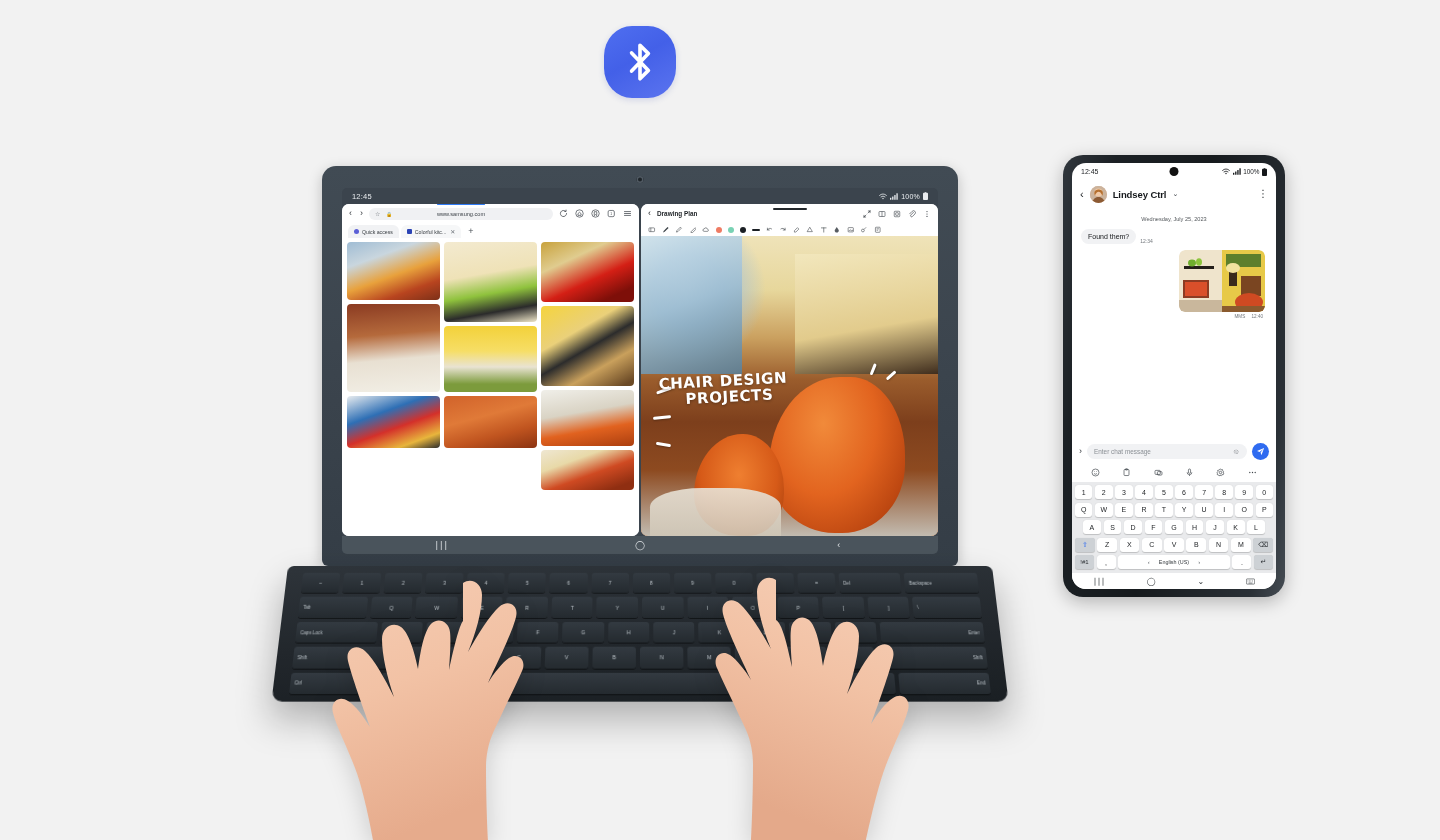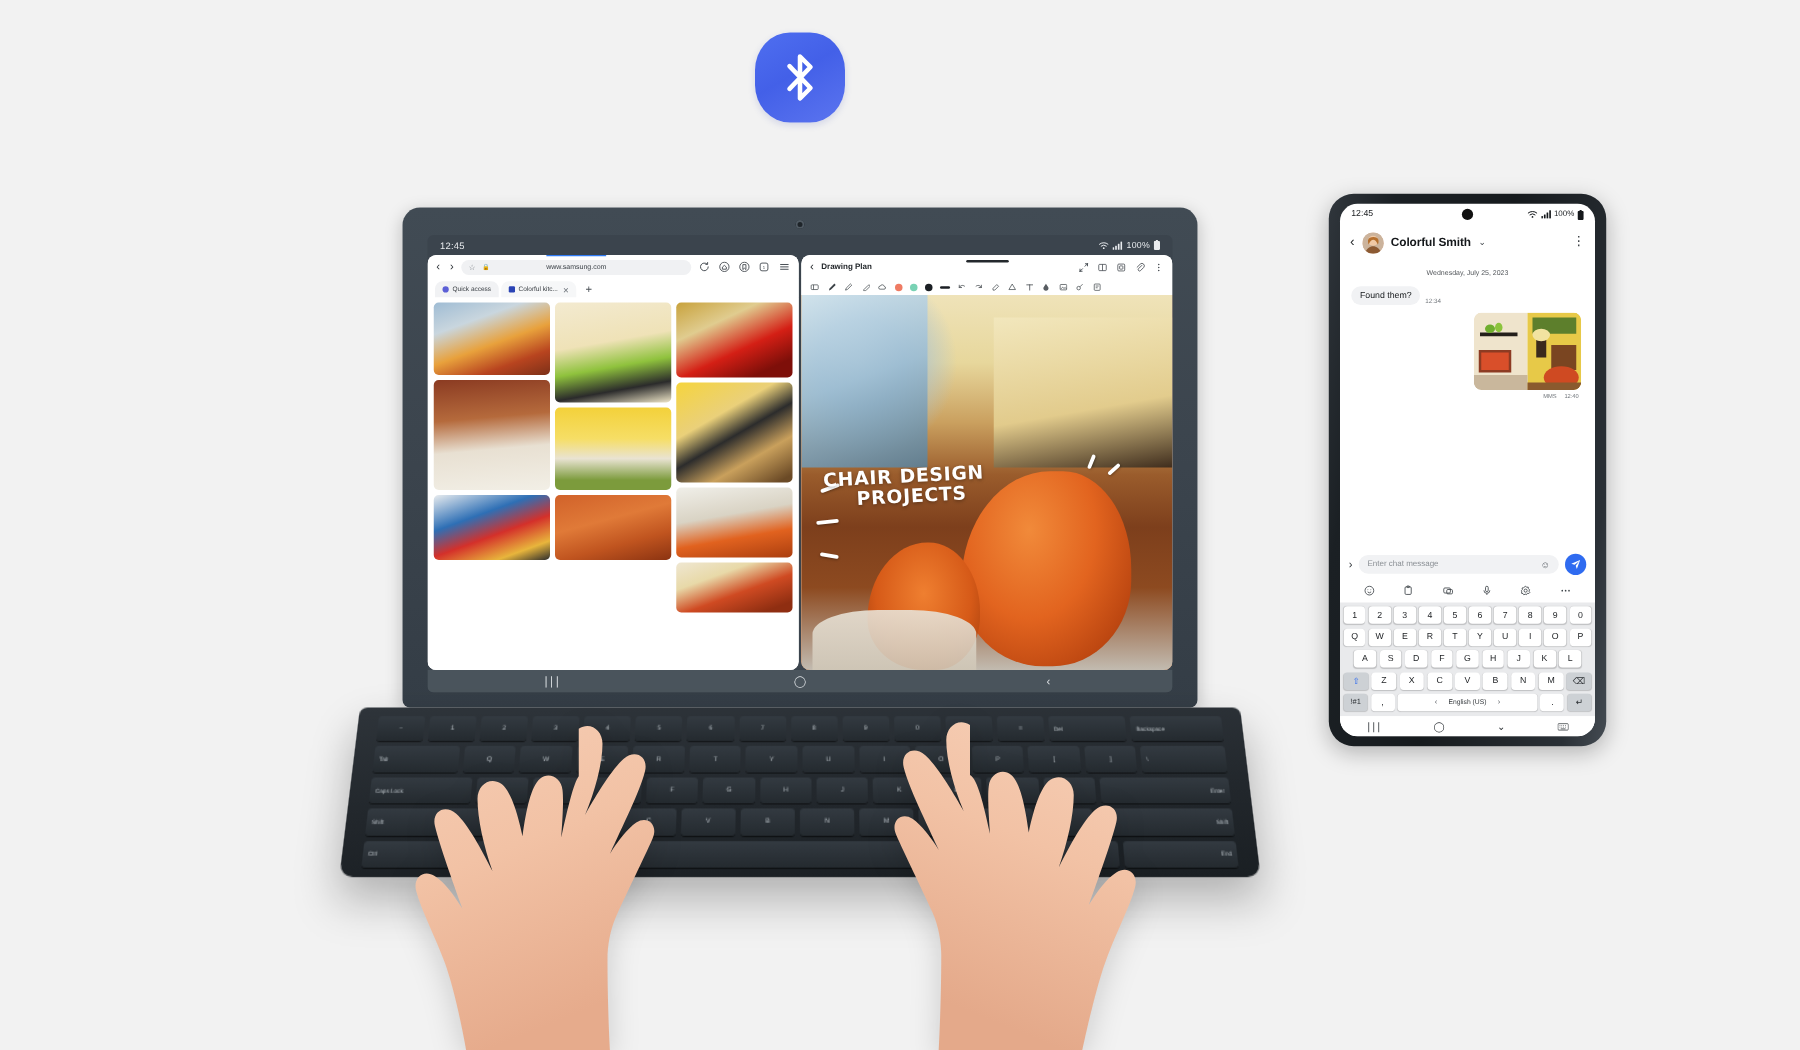--- a/index.html
+++ b/index.html
@@ -603,21 +603,21 @@
       <div class="p-head">
         <span class="bk">‹</span>
         <span class="avatar">
           <svg viewBox="0 0 17 17" width="17" height="17">
             <rect width="17" height="17" fill="#cbb39c"></rect>
             <circle cx="8.5" cy="6.6" r="4" fill="#f0c9a6"></circle>
             <path d="M2 17c1-4.4 4-6 6.5-6s5.5 1.6 6.5 6z" fill="#8c5a33"></path>
             <path d="M4.4 6.2c.5-3.4 8-3.6 8.4 0 .3 2.6-.6 3.4-.6 3.4S11 5.8 8.6 5.8 5 9.6 5 9.6s-.8-1.2-.6-3.4z" fill="#b5702f"></path>
           </svg>
         </span>
-        <span class="p-name">Colorful Smith</span>
+        <span class="p-name">Lindsey Ctrl</span>
         <span class="chev">⌄</span>
         <span class="dots">⋮</span>
       </div>
 
       <div class="p-thread">
         <div class="datesep">Wednesday, July 25, 2023</div>
         <div class="bubble-row">
           <span class="bubble">Found them?</span>
           <span class="bstamp">12:34</span>
         </div>

